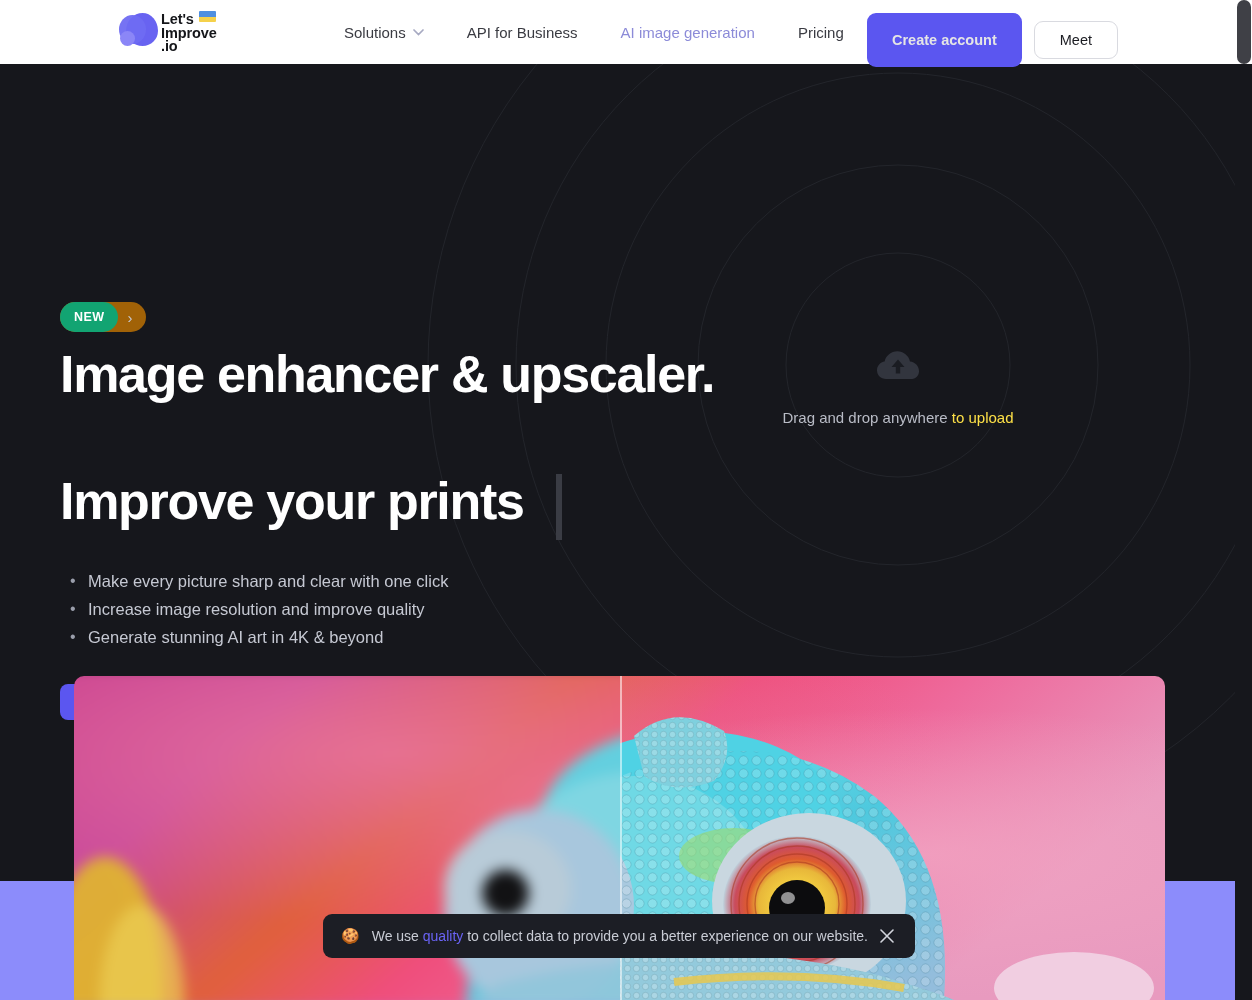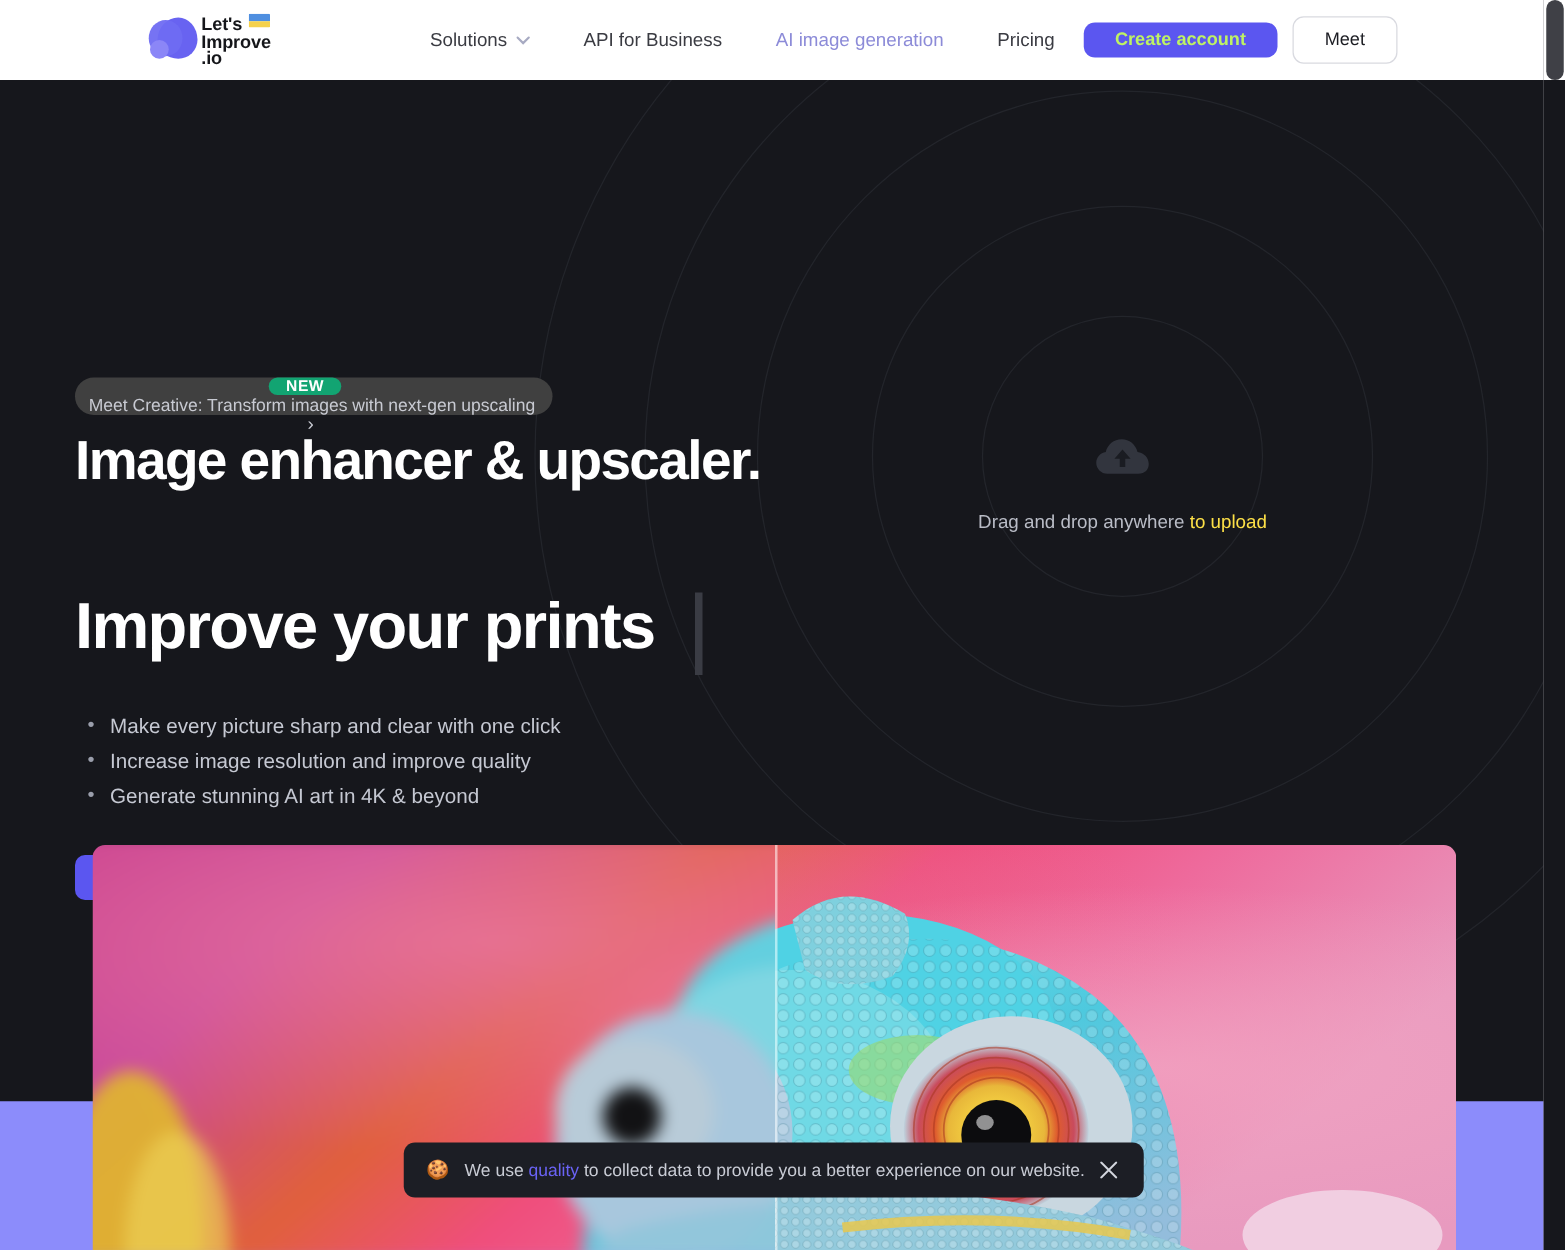--- a/index.html
+++ b/index.html
@@ -72,23 +72,23 @@
     white-space: nowrap; cursor: pointer;
   }
   .nav a.accent { color: #8C8BD8; }
   .chev { display: inline-block; width: 11px; height: 7px; }
 
   .hdr-actions {
     position: absolute; right: 117px; top: 13px;
     display: flex; align-items: center; gap: 12px;
   }
   .btn-create {
-    background: #5B56F0; color: #bef264; border: none;
+    background: #5B56F0; color: #e5e5e5; border: none;
     font-size: 14.5px; font-weight: bold;
-    padding: 0 25px; height: 28px; border-radius: 9px;
+    padding: 0 25px; height: 54px; border-radius: 9px;
     cursor: pointer; font-family: inherit;
   }
   .btn-login {
     background: #fff; color: #1B1C22; border: 1px solid #D9DAE0;
     font-size: 14.5px; padding: 0 25px; height: 38px; border-radius: 9px;
     cursor: pointer; font-family: inherit;
   }
 
   
   .scrollbar-track {
@@ -104,37 +104,36 @@
   
   .hero {
     position: absolute; top: 64px; left: 0;
     width: 1235px; height: 936px;
     background: #16171C; overflow: hidden;
   }
   .rings { position: absolute; left: 0; top: 0; width: 1235px; height: 700px; }
 
   .new-pill {
     position: absolute; left: 60px; top: 238px;
-    height: 30px; background: #404040; border-radius: 15px;
+    height: 30px; background: #a16207; border-radius: 15px;
     display: flex; align-items: center; gap: 0;
     padding-right: 14px;
-    flex-direction: column;
   }
   .new-badge {
     background: #12A472; color: #fff; font-size: 12.5px; font-weight: bold;
     letter-spacing: .4px;
     height: 30px; padding: 0 14px; border-radius: 15px;
     display: flex; align-items: center;
   }
   .new-text { color: #C8CAD2; font-size: 14px; margin-left: 11px; }
   .new-arrow { color: #C8CAD2; font-size: 15px; margin-left: 9px; line-height: 1; }
 
   .h1 {
     position: absolute; left: 60px; top: 280px;
-    font-size: 44px; font-weight: bold; color: #FFFFFF;
+    font-size: 52px; font-weight: bold; color: #FFFFFF;
     letter-spacing: -1.3px;
   }
   .h2-wrap {
     position: absolute; left: 60px; top: 408px;
     display: flex; align-items: flex-start; gap: 24px;
   }
   .h2 {
     font-size: 52px; font-weight: bold; color: #FFFFFF;
     letter-spacing: -1.3px; line-height: 58px;
   }
@@ -230,21 +229,20 @@
         <circle cx="898" cy="301" r="112"></circle>
         <circle cx="898" cy="301" r="200"></circle>
         <circle cx="898" cy="301" r="292"></circle>
         <circle cx="898" cy="301" r="382"></circle>
         <circle cx="898" cy="301" r="470"></circle>
       </g>
     </svg>
 
     <div class="new-pill">
       <span class="new-badge">NEW</span>
-      <span class="new-text">Meet Creative: Transform images with next-gen upscaling</span>
       <span class="new-arrow">›</span>
     </div>
 
     <h1 class="h1">Image enhancer &amp; upscaler.</h1>
 
     <div class="h2-wrap">
       <span class="h2">Improve your prints</span>
       <span class="caret"></span>
     </div>
 

